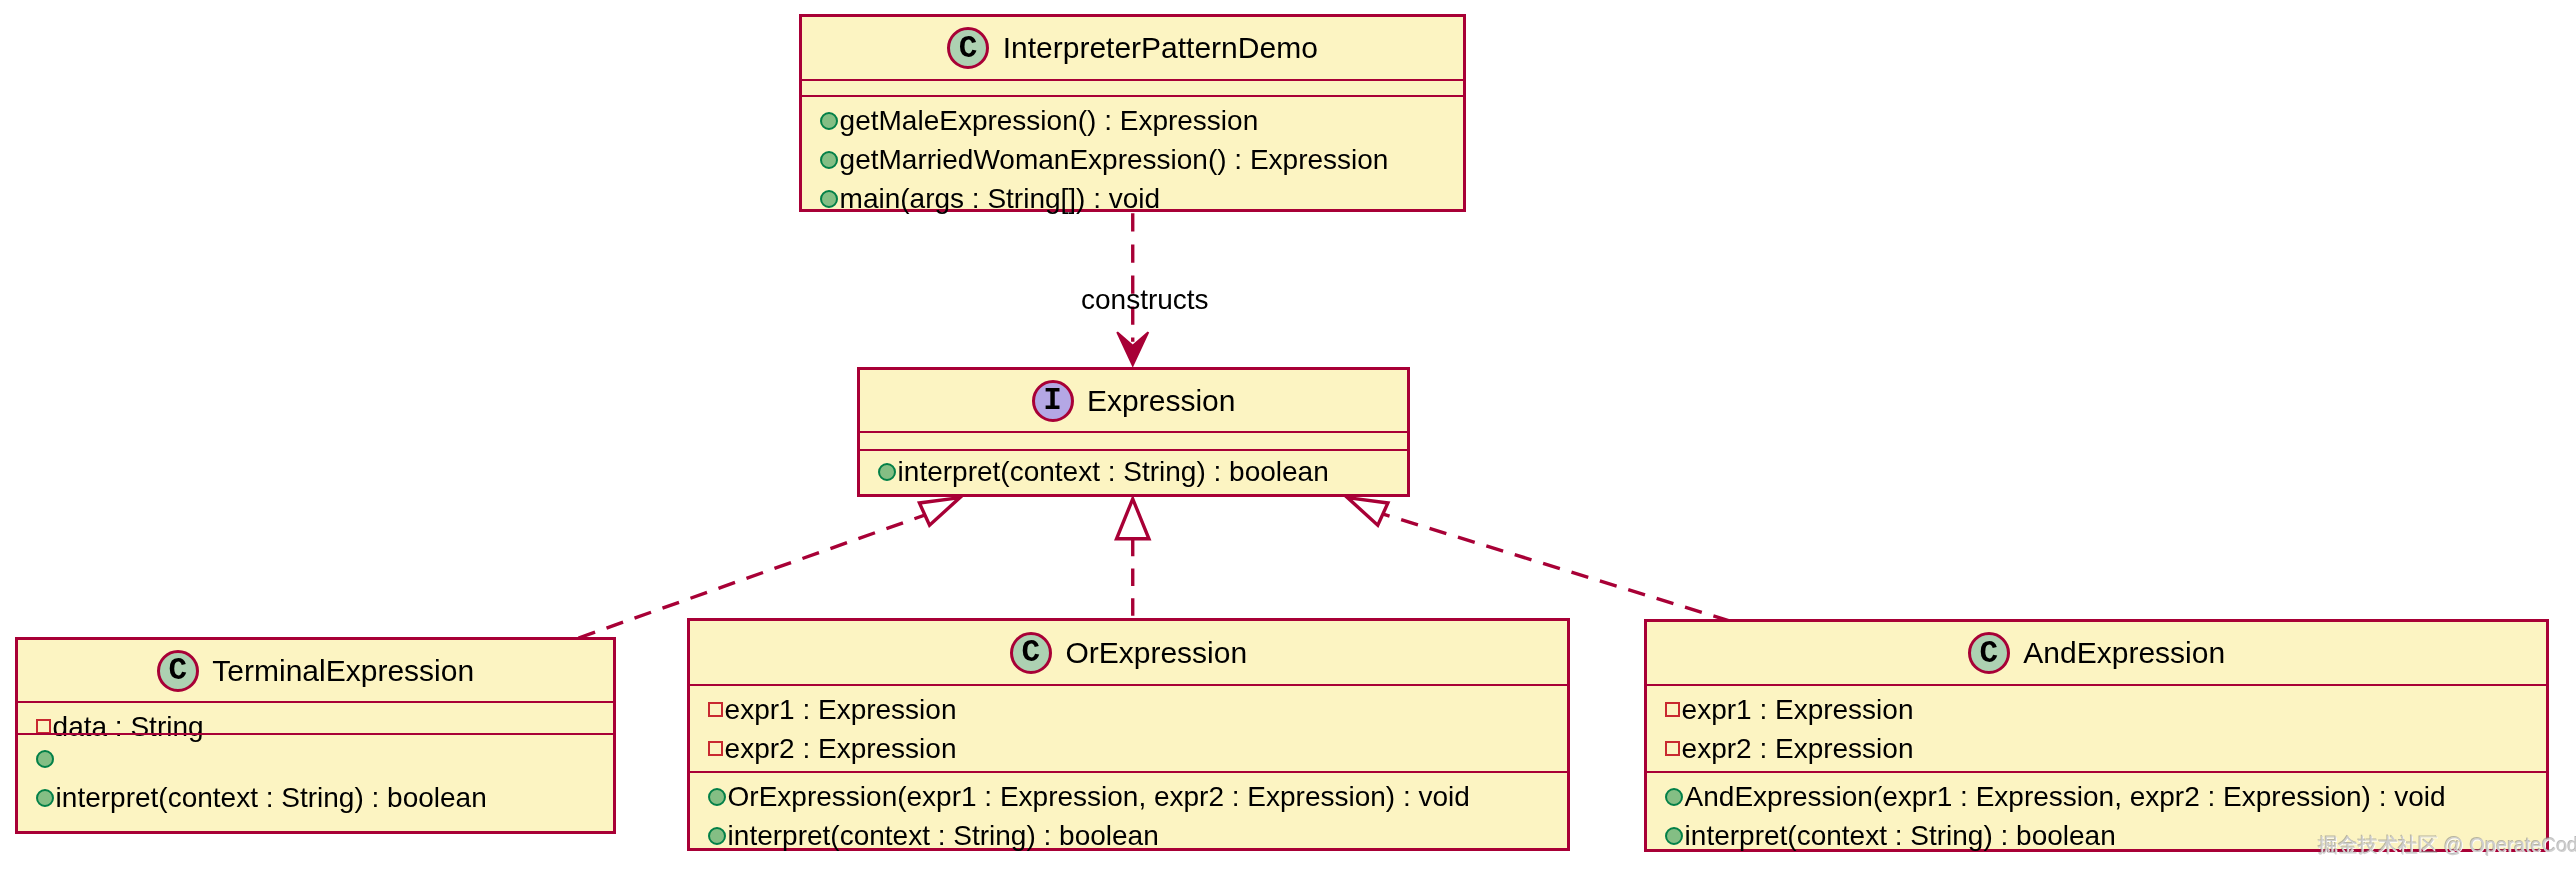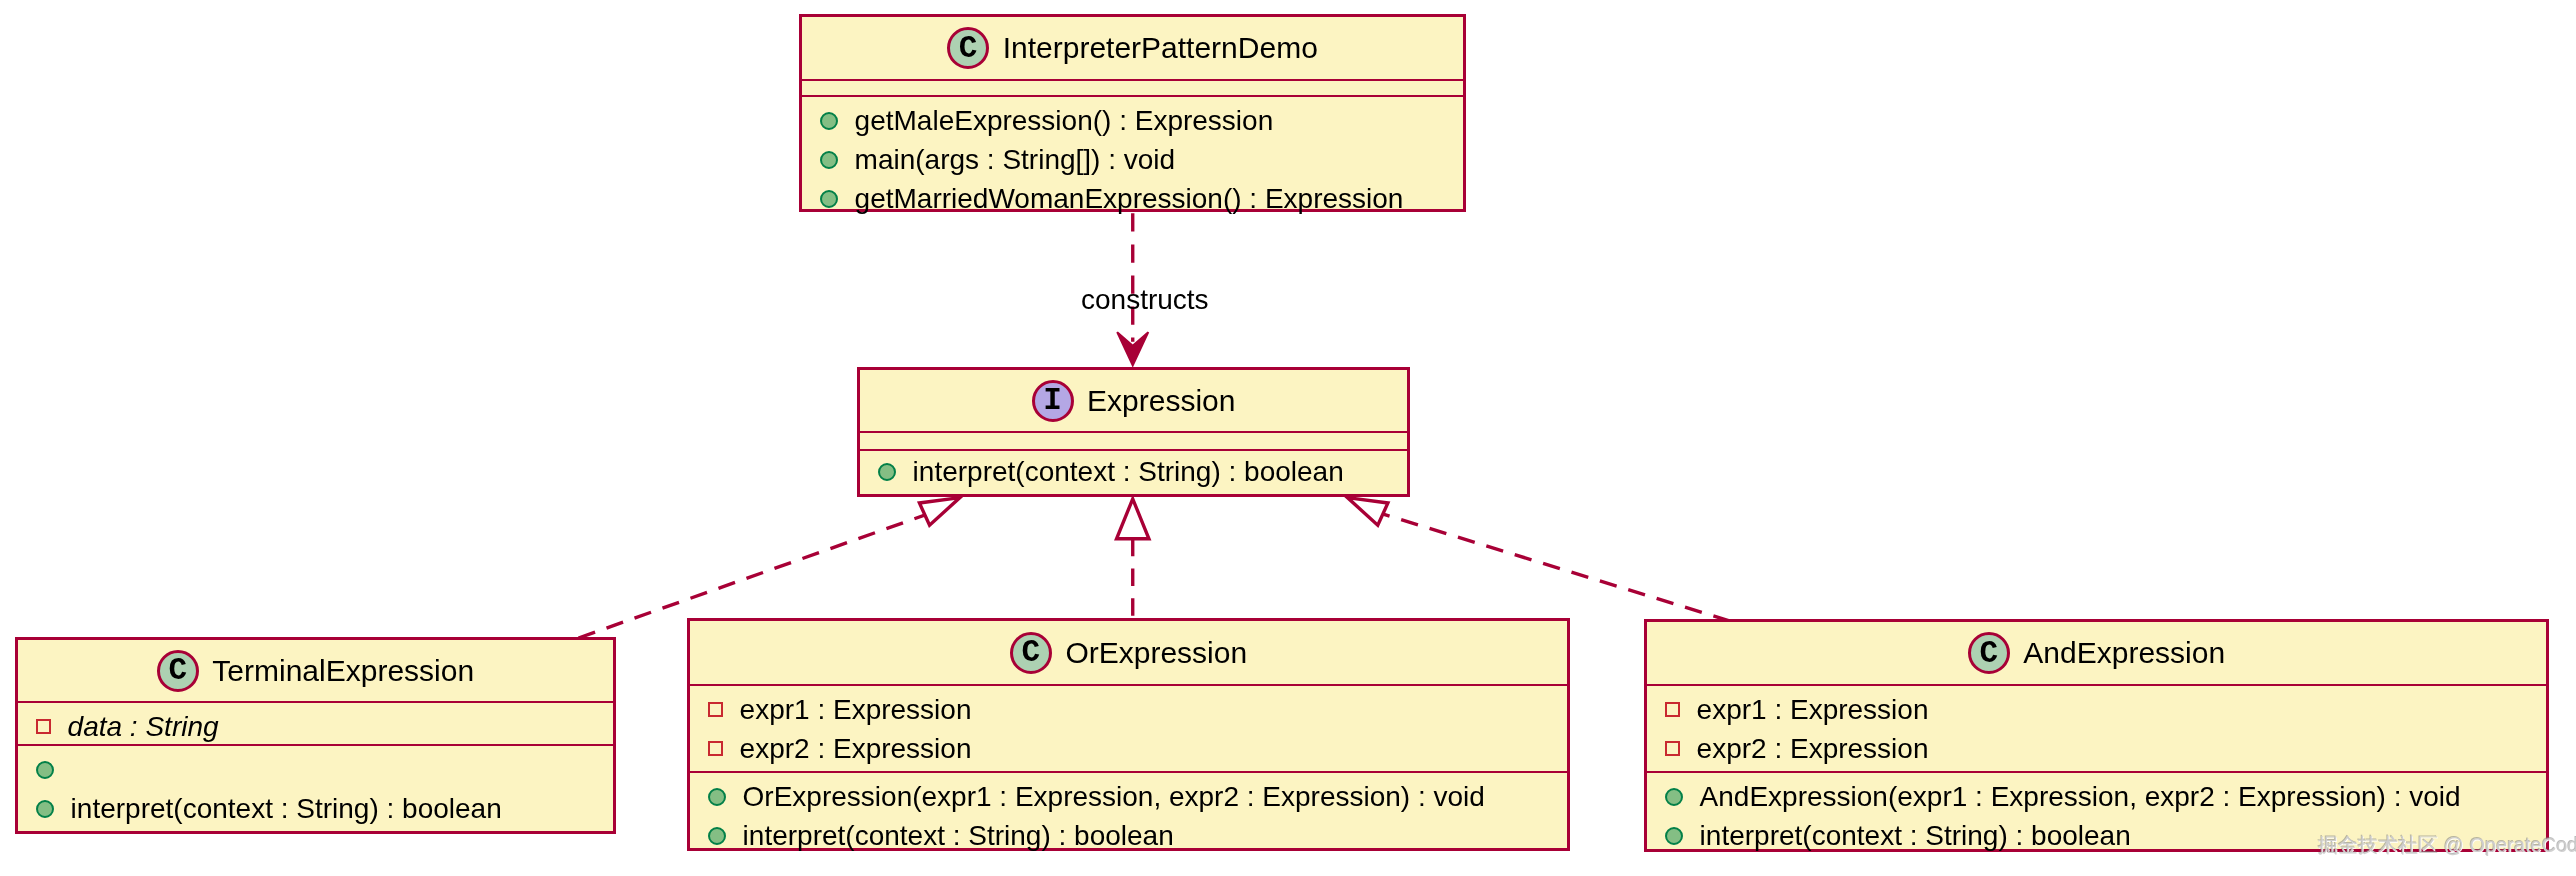--- a/index.html
+++ b/index.html
@@ -16,21 +16,21 @@
                display:flex;align-items:center;justify-content:center;
                font-family:"Liberation Mono","DejaVu Sans Mono",monospace;
                font-weight:bold;font-size:31px;line-height:1;box-sizing:border-box;}
   .stereo-class{background:#ADD1B2;}
   .stereo-interface{background:#B4A7E5;}
   .class-name{font-size:30px;text-align:center;}
 
   .compartment{box-sizing:border-box;border-top:2.7px solid #A80036;flex:0 0 auto;
                padding-top:4px;}
   .compartment.methods{flex:1 1 auto;}
-  .member{display:flex;align-items:center;gap:17px;height:39px;padding-left:17.6px;
+  .member{display:flex;align-items:center;gap:2px;height:39px;padding-left:17.6px;
           font-size:28px;white-space:nowrap;}
   .micon{flex:0 0 auto;box-sizing:border-box;}
   .micon.method{width:18px;height:18px;border-radius:50%;background:#84BE84;border:2.7px solid #038048;}
   .micon.field{width:15px;height:15px;background:transparent;border:2.7px solid #C82930;}
 
   .edge-label{position:absolute;font-size:28px;white-space:nowrap;}
   .watermark{position:absolute;font-size:20px;white-space:nowrap;
              color:rgba(205,205,205,0.95);
              text-shadow:-0.7px -0.7px 0 rgba(130,130,130,0.55), 0.7px 0.7px 0 rgba(255,255,255,0.95);
              z-index:5;}
@@ -64,25 +64,25 @@
       <span class="class-name">InterpreterPatternDemo</span>
     </div>
     <div class="compartment fields" style="height:16px;padding-top:0;"></div>
     <div class="compartment methods">
       <div class="member">
         <span class="micon method"></span>
         <span>getMaleExpression() : Expression</span>
       </div>
       <div class="member">
         <span class="micon method"></span>
-        <span>main(args : String[]) : void</span>
+        <span>getMarriedWomanExpression() : Expression</span>
       </div>
       <div class="member">
         <span class="micon method"></span>
-        <span>getMarriedWomanExpression() : Expression</span>
+        <span>main(args : String[]) : void</span>
       </div>
     </div>
   </div>
 
   <div class="class-box" style="left:857px;top:367px;width:553px;height:130px;">
     <div class="title-row" style="height:61px;">
       <span class="stereo-icon stereo-interface">I</span>
       <span class="class-name">Expression</span>
     </div>
     <div class="compartment fields" style="height:18px;padding-top:0;"></div>
@@ -92,21 +92,21 @@
         <span>interpret(context : String) : boolean</span>
       </div>
     </div>
   </div>
 
   <div class="class-box" style="left:15px;top:637px;width:601px;height:197px;">
     <div class="title-row" style="height:61px;">
       <span class="stereo-icon stereo-class">C</span>
       <span class="class-name">TerminalExpression</span>
     </div>
-    <div class="compartment fields" style="height:43px;font-style:italic;">
+    <div class="compartment fields" style="height:32px;">
       <div class="member">
         <span class="micon field"></span>
         <span>data : String</span>
       </div>
     </div>
     <div class="compartment methods">
       <div class="member">
         <span class="micon method"></span>
       </div>
       <div class="member">

